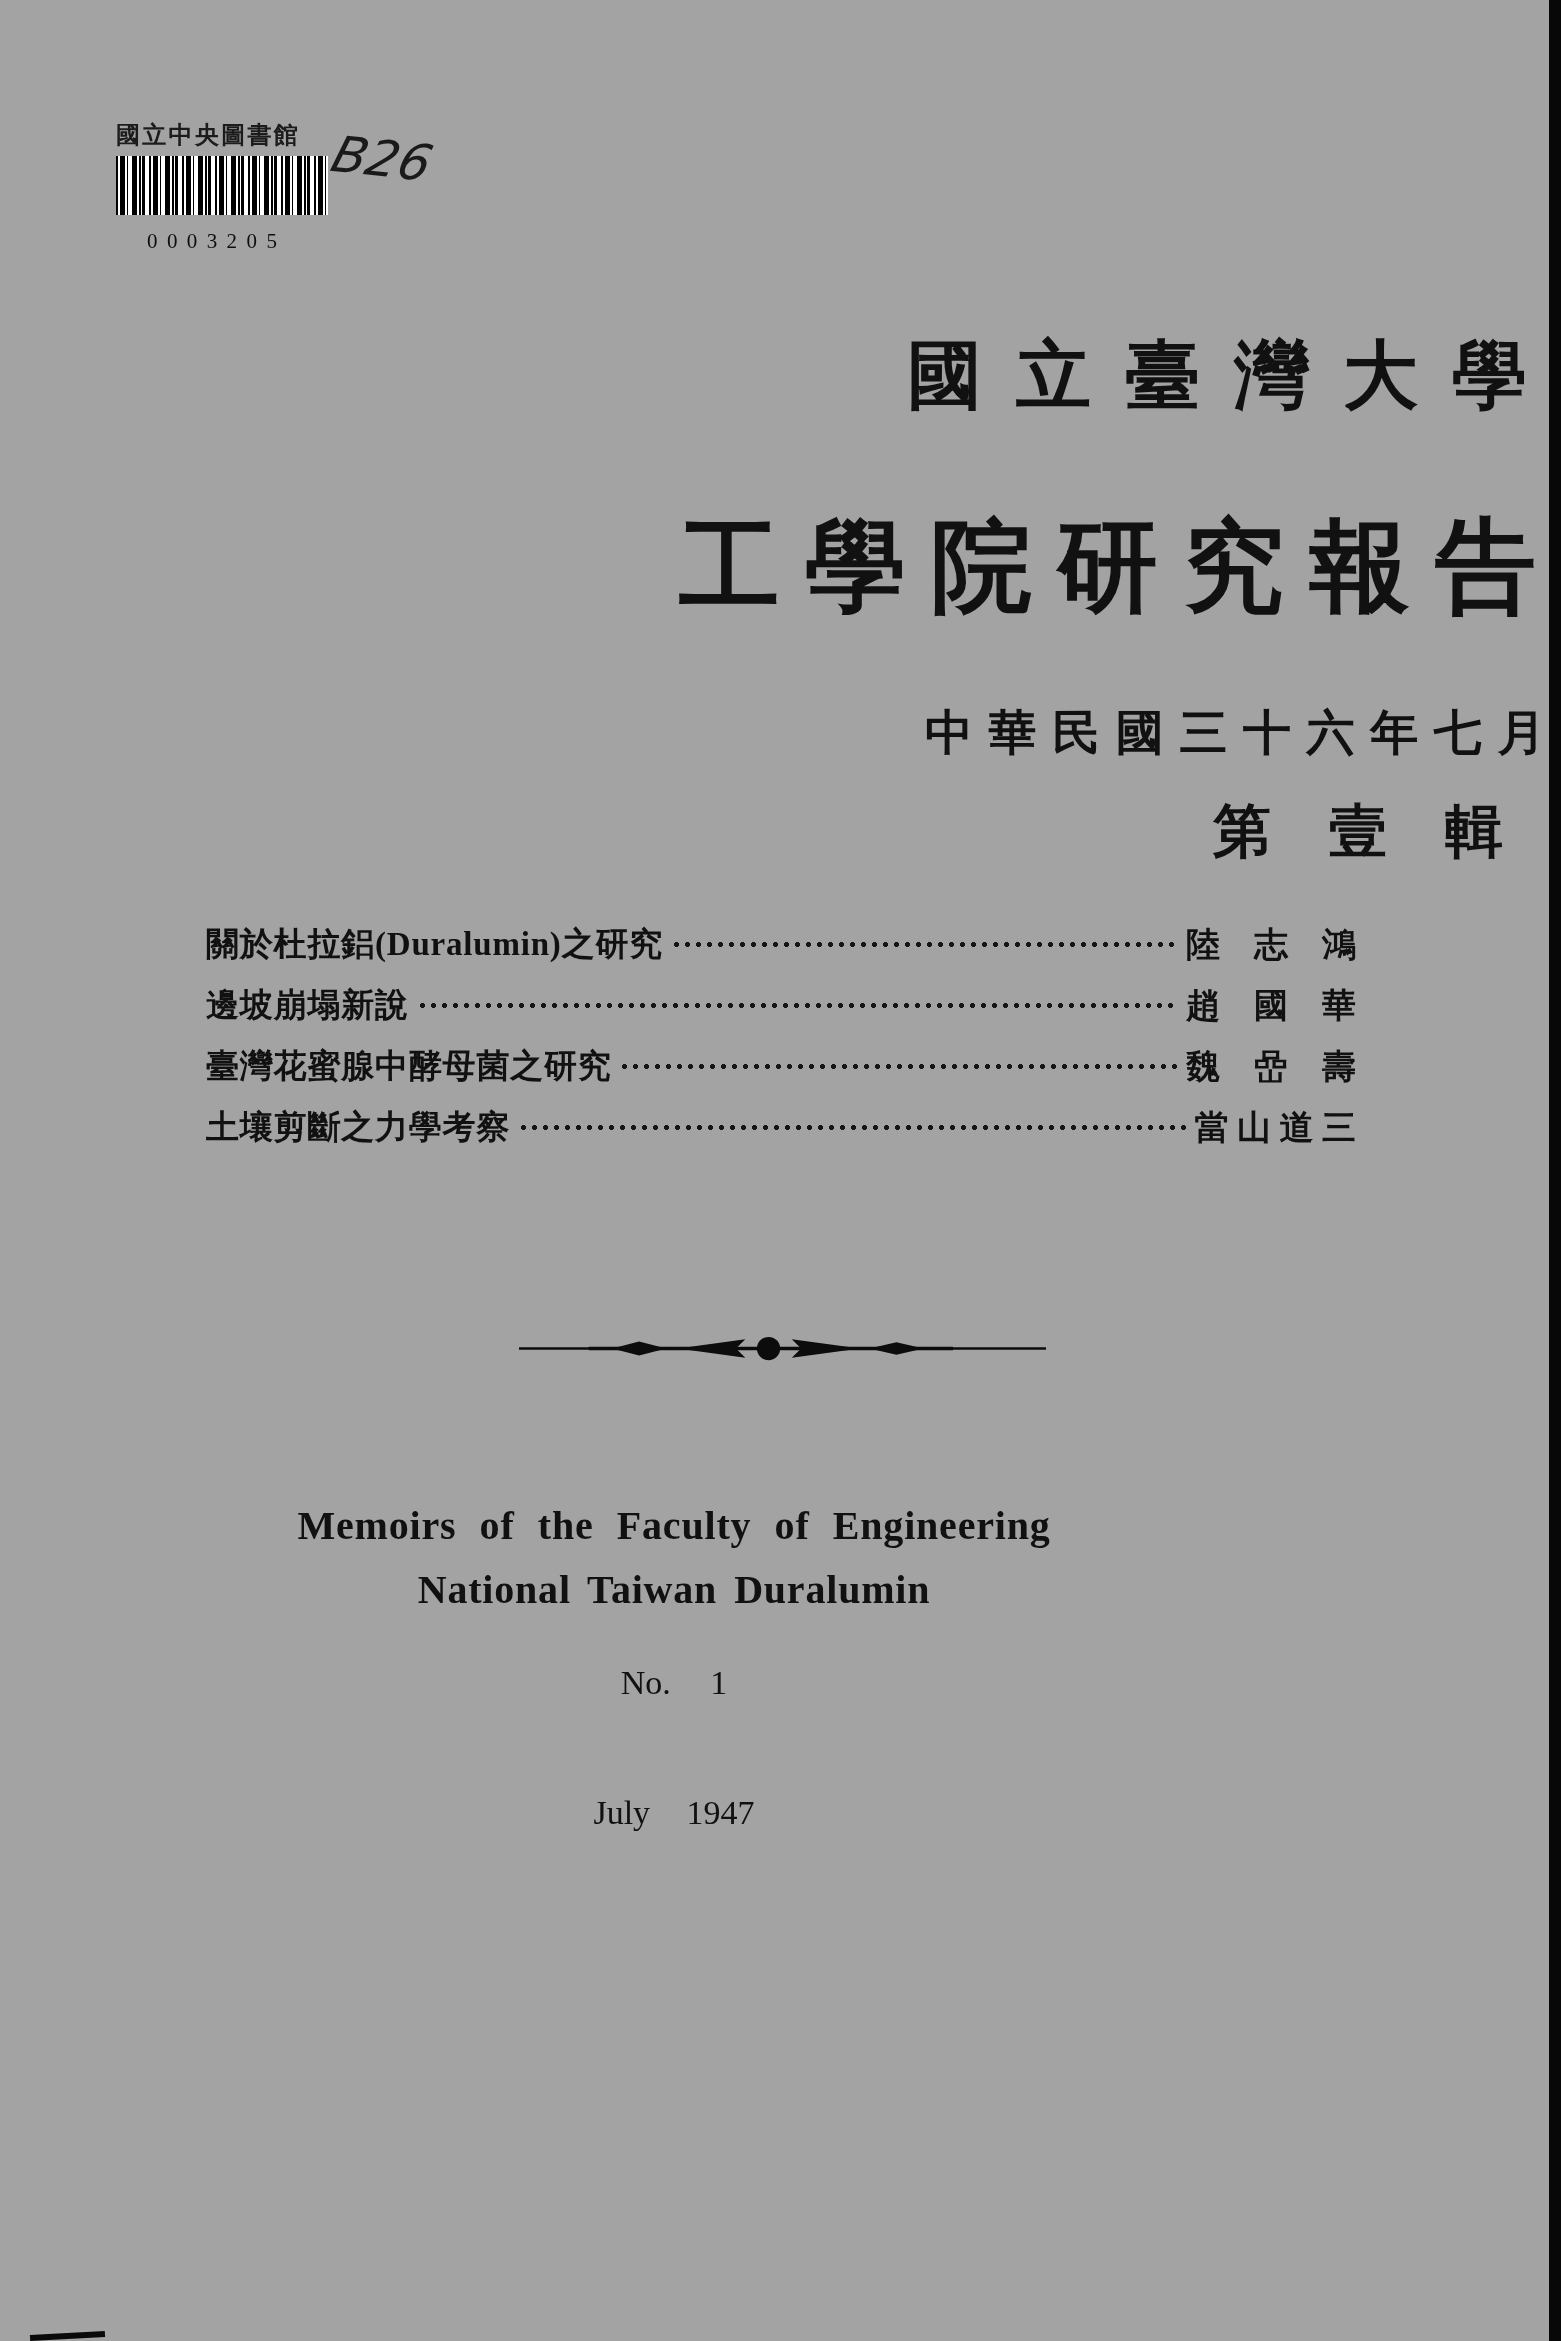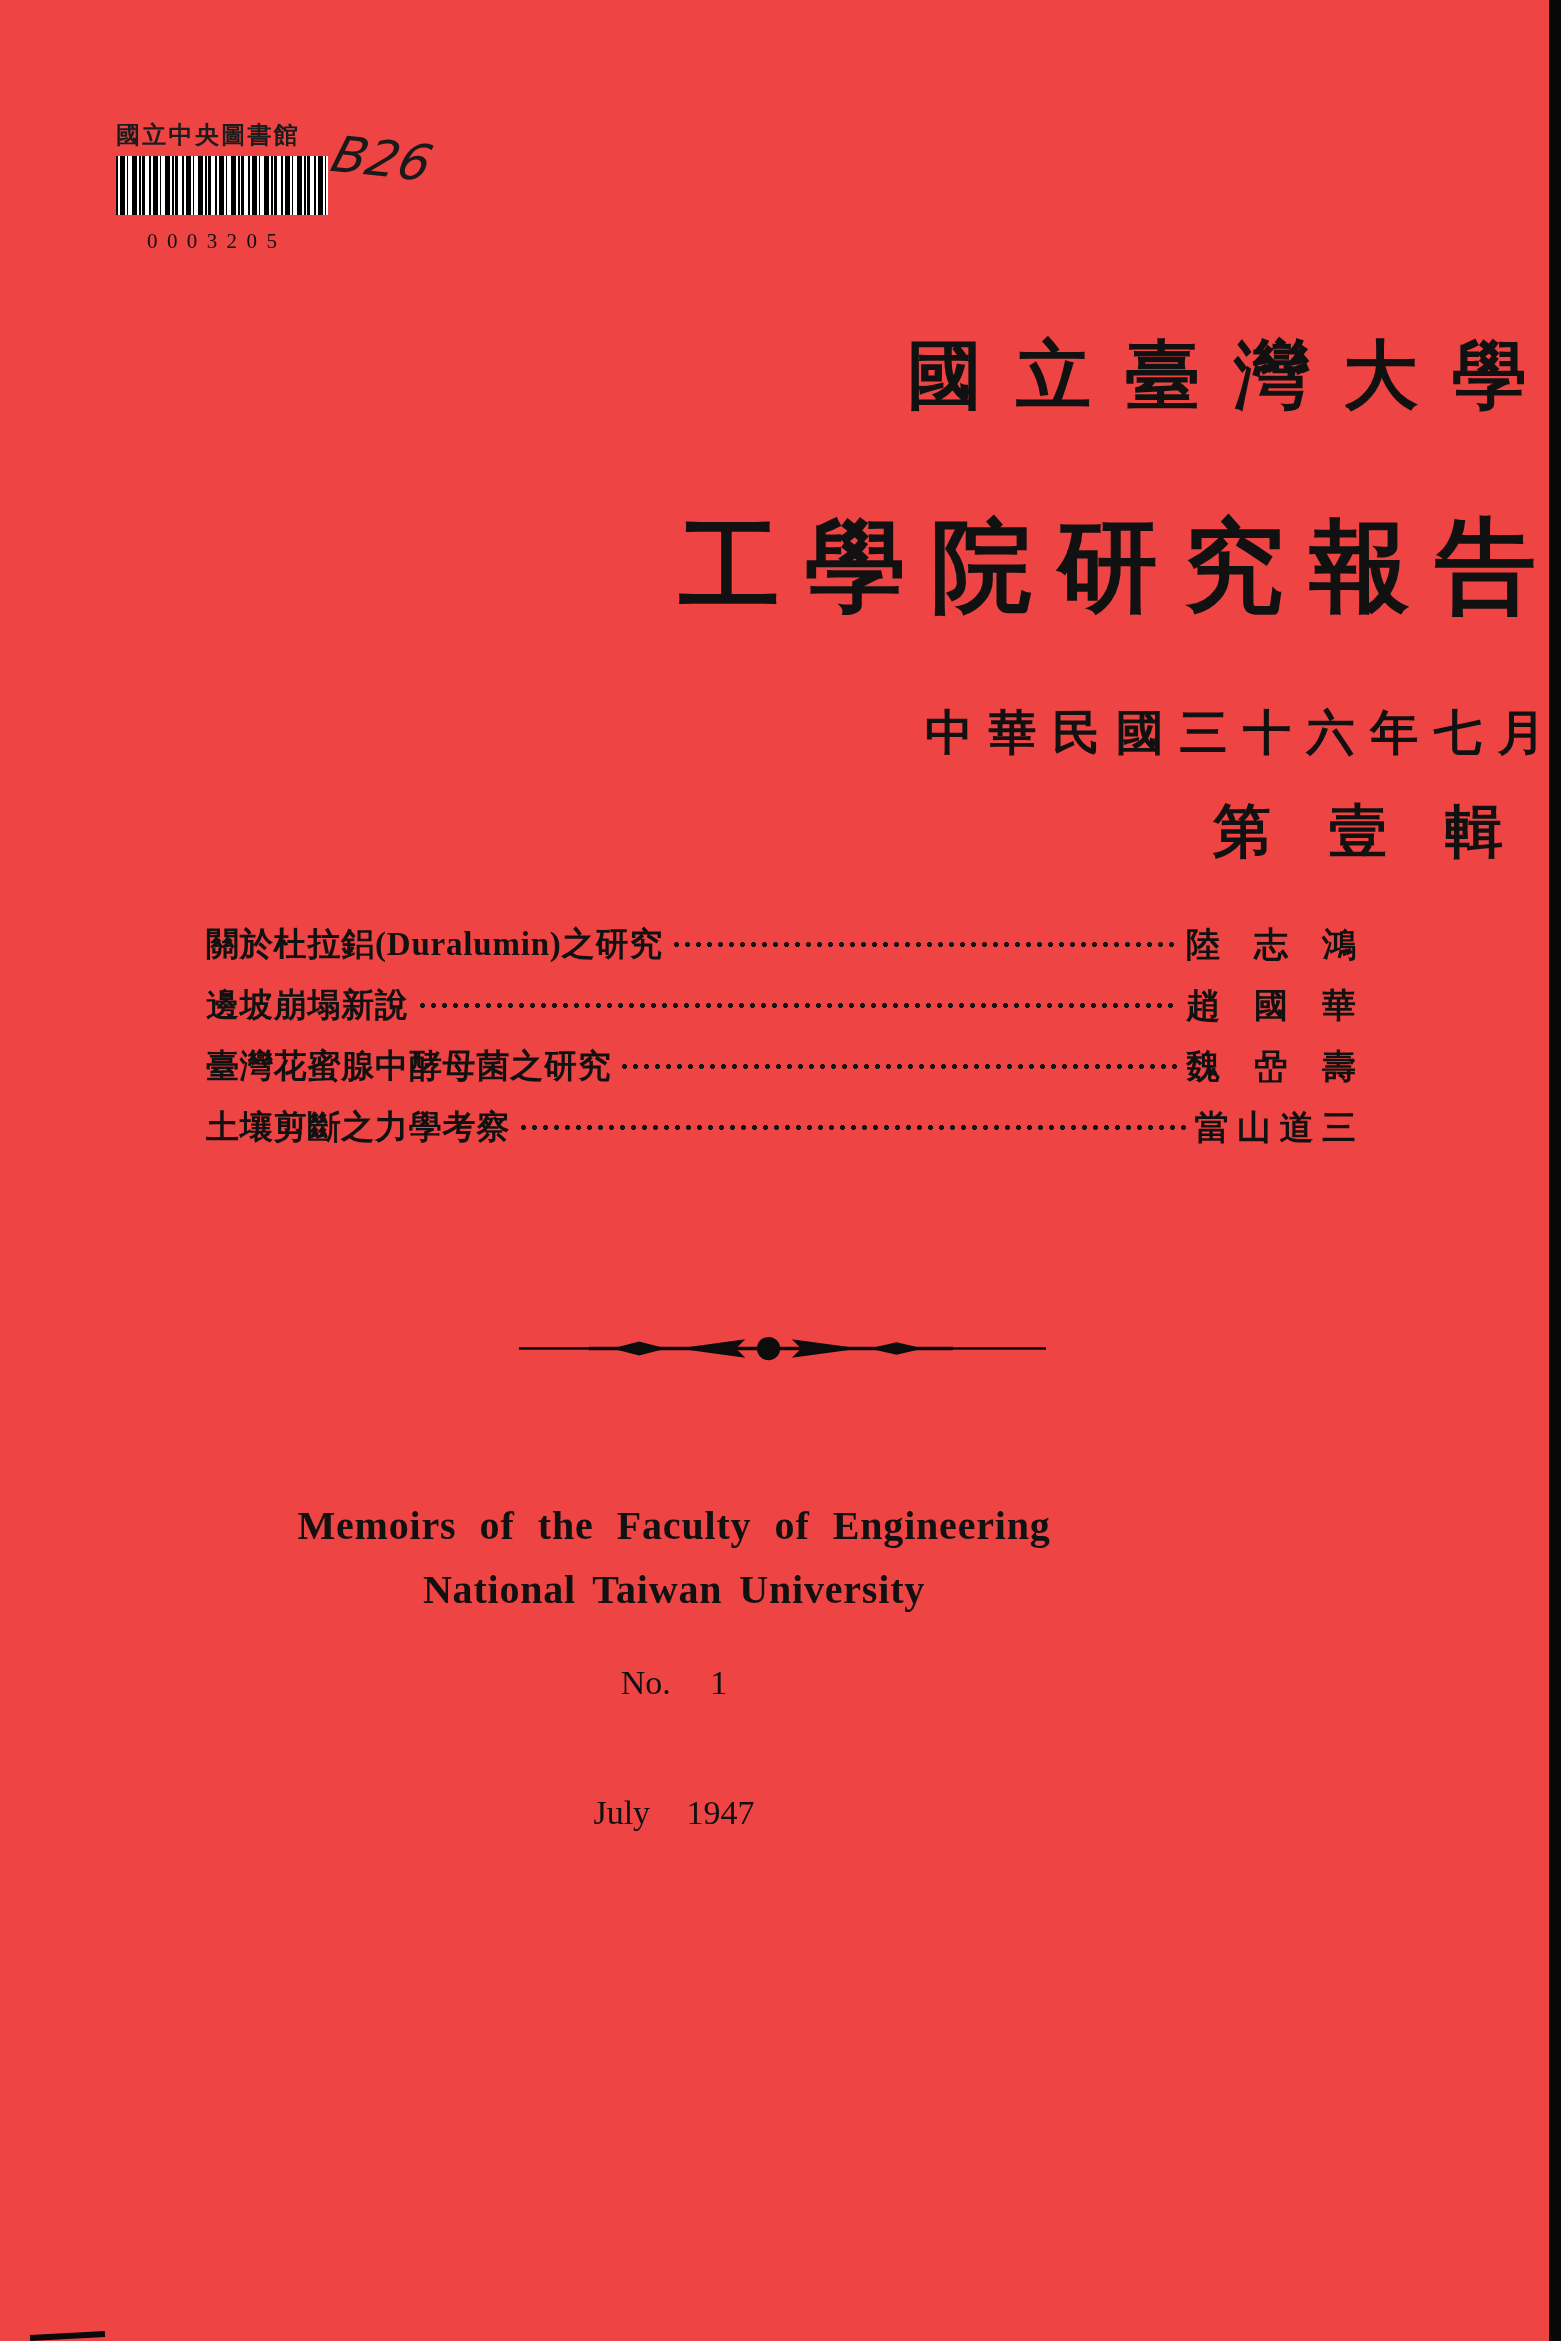--- a/index.html
+++ b/index.html
@@ -1,21 +1,21 @@
 <!DOCTYPE html>
 <html style="font-size:12.5px"><head>
 <meta charset="utf-8">
 <style>
   html, body { margin: 0; padding: 0; background: #e8e8e8; }
   .page {
     position: relative;
     width: 1561px;
     height: 2342px;
     margin: 0 auto;
-    background: #ef4444;
+    background: #a3a3a3;
     overflow: hidden;
     color: #111;
     font-family: "Liberation Serif", "DejaVu Serif", serif;
   }
 
   
   .scan-edge-right {
     position: absolute; top: 0; right: 0;
     width: 11.7px; height: 2342px;
     background: #080808;
@@ -146,18 +146,18 @@
       <line x1="90" y1="20" x2="560" y2="20" stroke="#0c0c0c" stroke-width="4.5"></line>
       <polygon points="120,20 155,11 190,20 155,29" fill="#0c0c0c"></polygon>
       <polygon points="205,20 292,8 280,20 292,32" fill="#0c0c0c"></polygon>
       <ellipse cx="322" cy="20" rx="15" ry="15" fill="#0c0c0c"></ellipse>
       <polygon points="352,8 440,20 352,32 364,20" fill="#0c0c0c"></polygon>
       <polygon points="452,20 487,12 522,20 487,28" fill="#0c0c0c"></polygon>
     </svg>
   </div>
 
   <div class="en en-line1">Memoirs of the Faculty of Engineering</div>
-  <div class="en en-line2">National Taiwan University</div>
+  <div class="en en-line2">National Taiwan Duralumin</div>
   <div class="en en-issue">No. 1</div>
   <div class="en en-date">July 1947</div>
 
 </div>
 
 
 </body></html>

